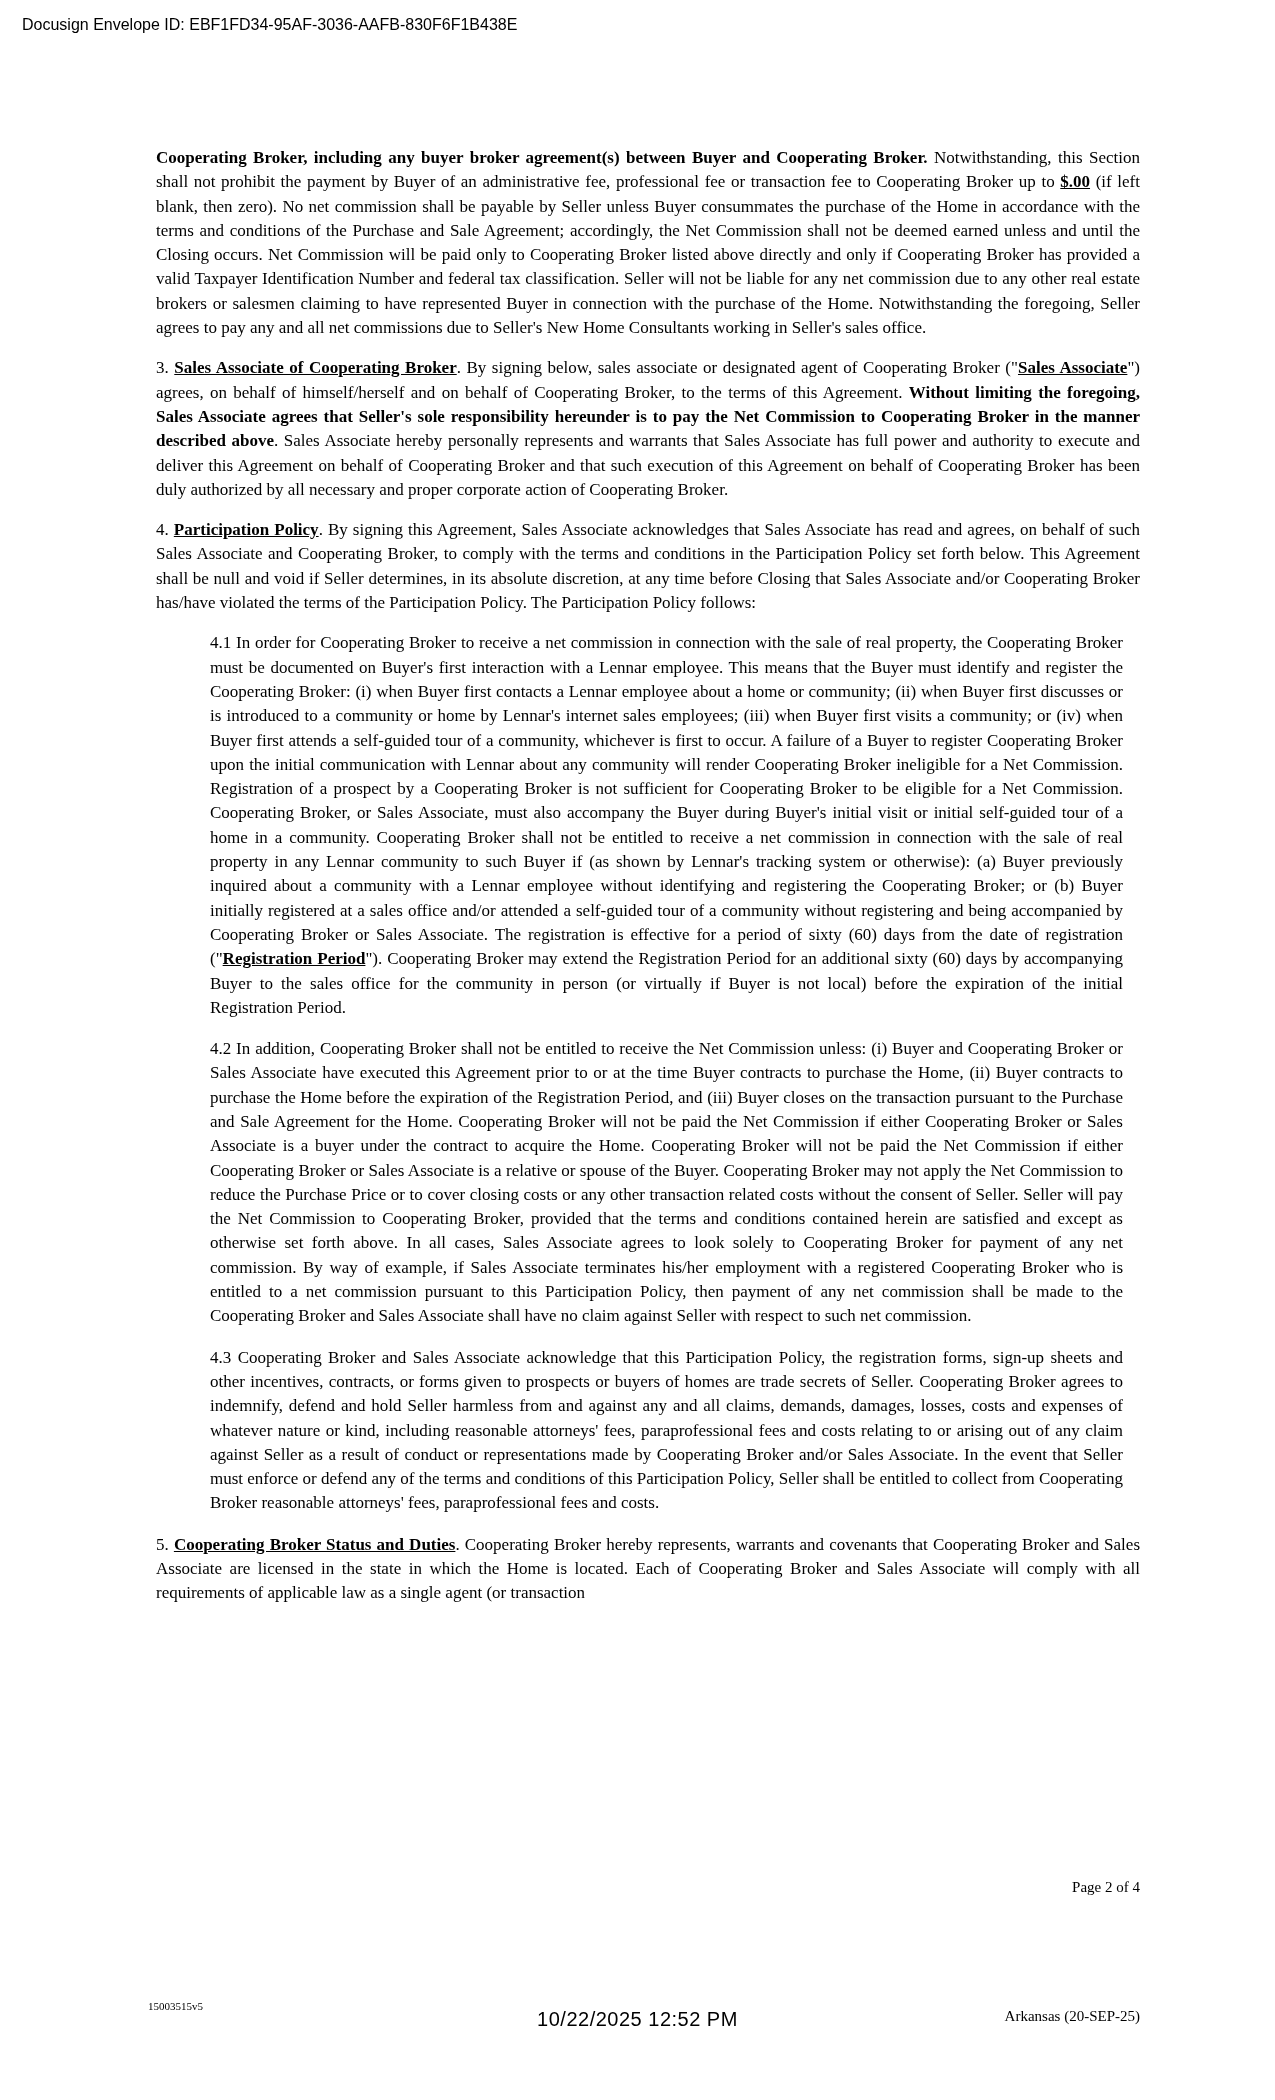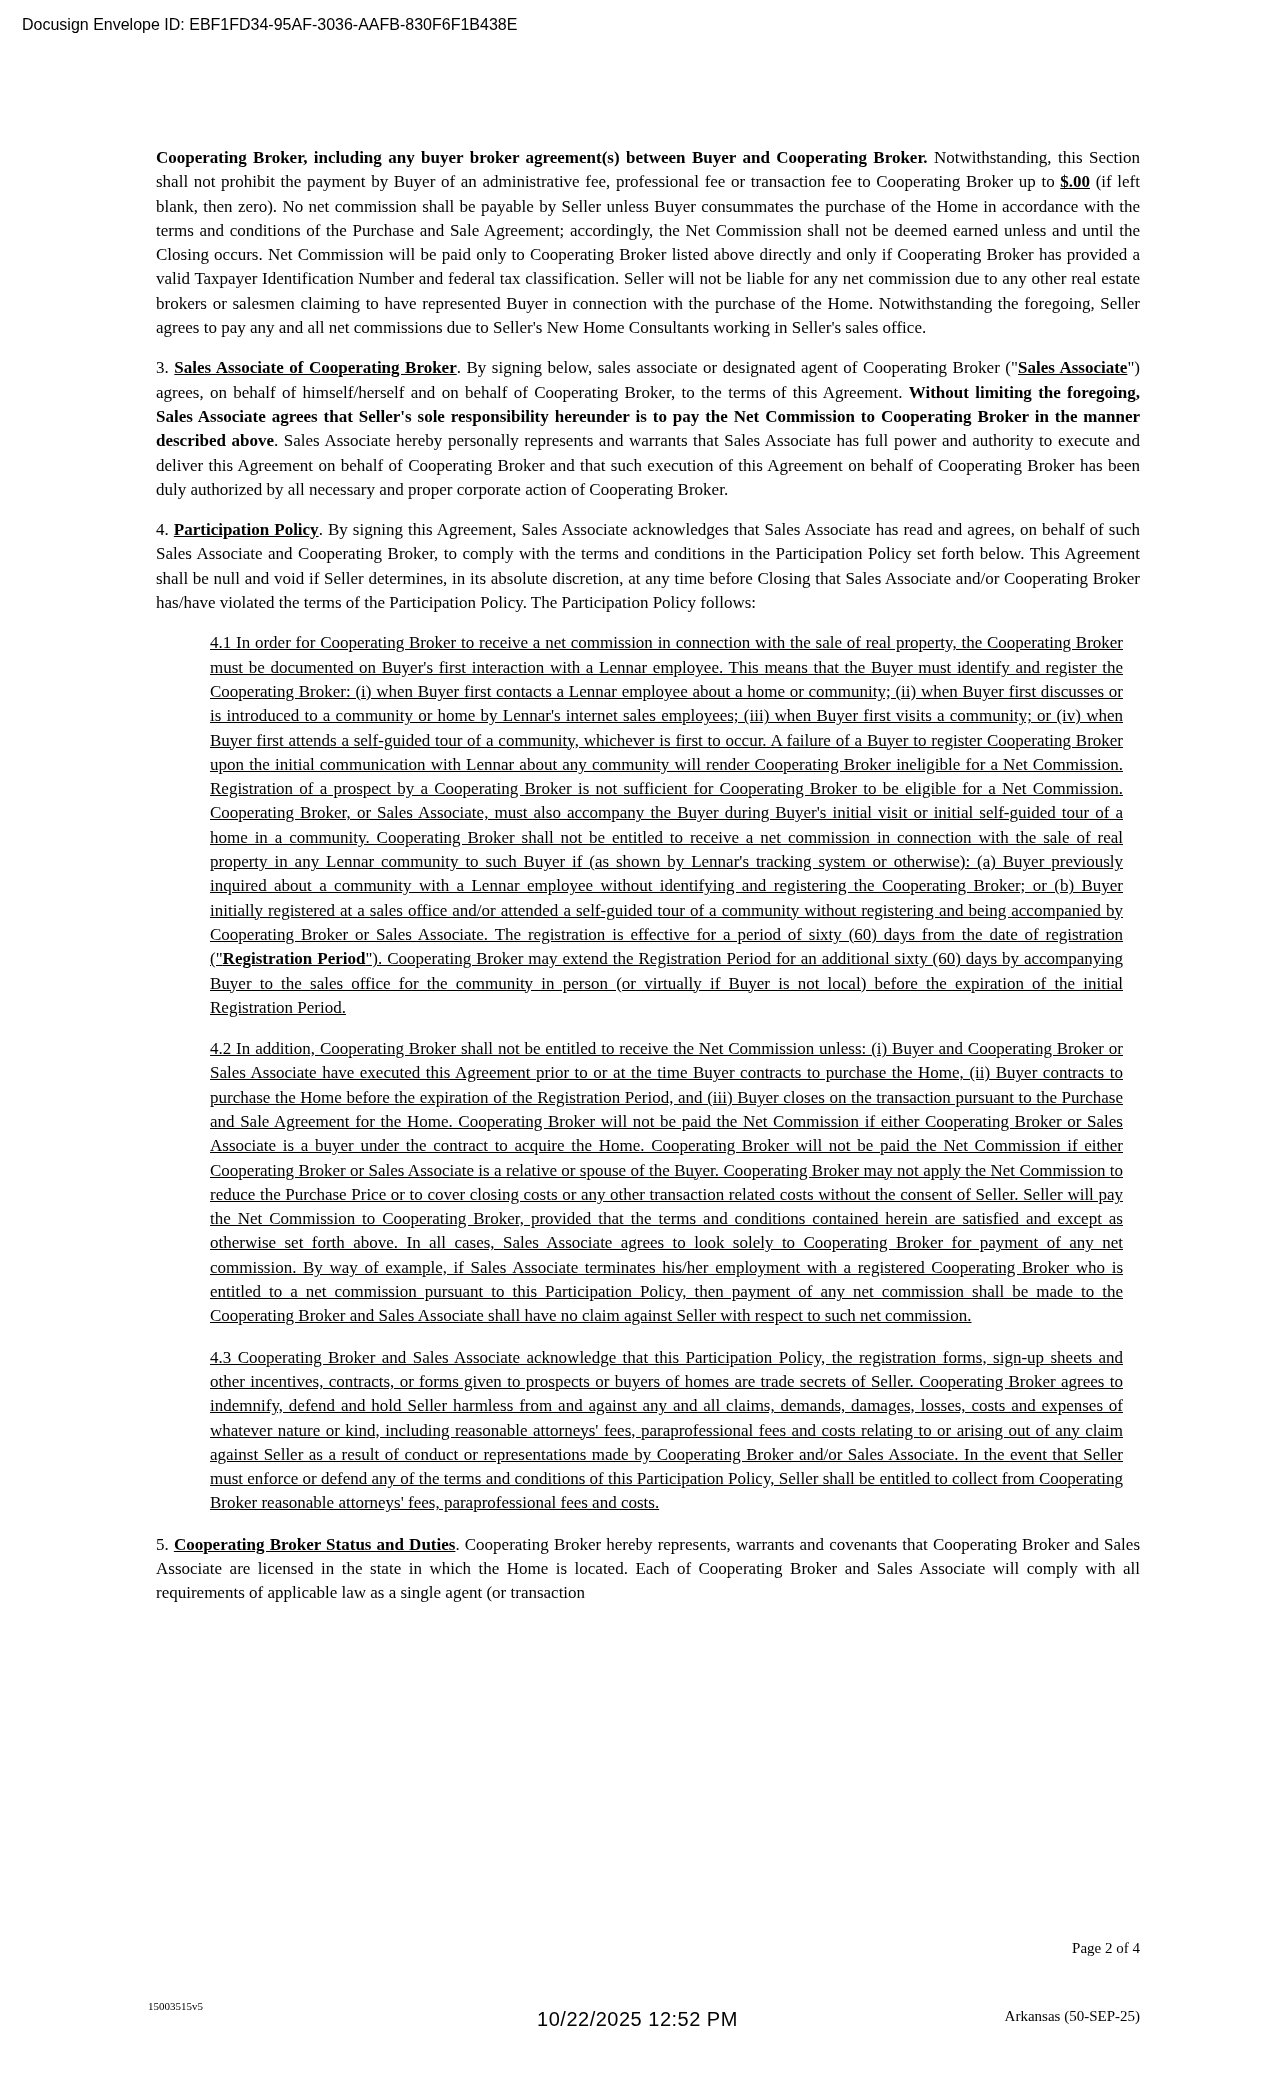--- a/index.html
+++ b/index.html
@@ -22,21 +22,21 @@
   .doc-body {
     position: absolute;
     left: 140px;
     top: 146px;
     width: 1000px;
     font-size: 17px;
     line-height: 24.3px;
     text-align: justify;
   }
   .doc-body p.para { margin: 0 0 16px 16px; }
-  .doc-body p.indent { margin: 0 0 17px 70px; padding-right: 17px; text-decoration: underline; }
+  .doc-body p.indent { margin: 0 0 17px 70px; padding-right: 17px; }
   .b  { font-weight: bold; }
   .bu { font-weight: bold; text-decoration: underline; }
   .footer-doc-number {
     position: absolute;
     left: 148px;
     top: 2000px;
     font-size: 11px;
   }
   .footer-timestamp {
     position: absolute;
@@ -44,21 +44,21 @@
     top: 2008px;
     width: 1275px;
     text-align: center;
     font-family: "Liberation Sans", sans-serif;
     font-size: 20px;
     letter-spacing: 0.5px;
   }
   .footer-page {
     position: absolute;
     right: 135px;
-    top: 1940px;
+    top: 1879px;
     font-size: 15px;
   }
   .footer-state {
     position: absolute;
     right: 135px;
     top: 2008px;
     font-size: 15px;
   }
 </style>
 </head>
@@ -81,15 +81,15 @@
   <p class="indent"><span>4.3   Cooperating Broker and Sales Associate acknowledge that this Participation Policy, the registration forms, sign-up sheets and other incentives, contracts, or forms given to prospects or buyers of homes are trade secrets of Seller.  Cooperating Broker agrees to indemnify, defend and hold Seller harmless from and against any and all claims, demands, damages, losses, costs and expenses of whatever nature or kind, including reasonable attorneys' fees, paraprofessional fees and costs relating to or arising out of any claim against Seller as a result of conduct or representations made by Cooperating Broker and/or Sales Associate. In the event that Seller must enforce or defend any of the terms and conditions of this Participation Policy, Seller shall be entitled to collect from Cooperating Broker reasonable attorneys' fees, paraprofessional fees and costs.</span></p>
 
   <p class="para"><span>5.  </span><span class="bu">Cooperating Broker Status and Duties</span><span>.  Cooperating Broker hereby represents, warrants and covenants that Cooperating Broker and Sales Associate are licensed in the state in which the Home is located. Each of Cooperating Broker and Sales Associate will comply with all requirements of applicable law as a single agent (or transaction</span></p>
 
 </div>
 
 <div class="footer-page">Page 2 of 4</div>
 
 <div class="footer-doc-number">15003515v5</div>
 
-<div class="footer-state">Arkansas (50-SEP-25)</div>
+<div class="footer-state">Arkansas (20-SEP-25)</div>
 
 <div class="footer-timestamp">10/22/2025 12:52 PM</div>
 
 </body></html>

